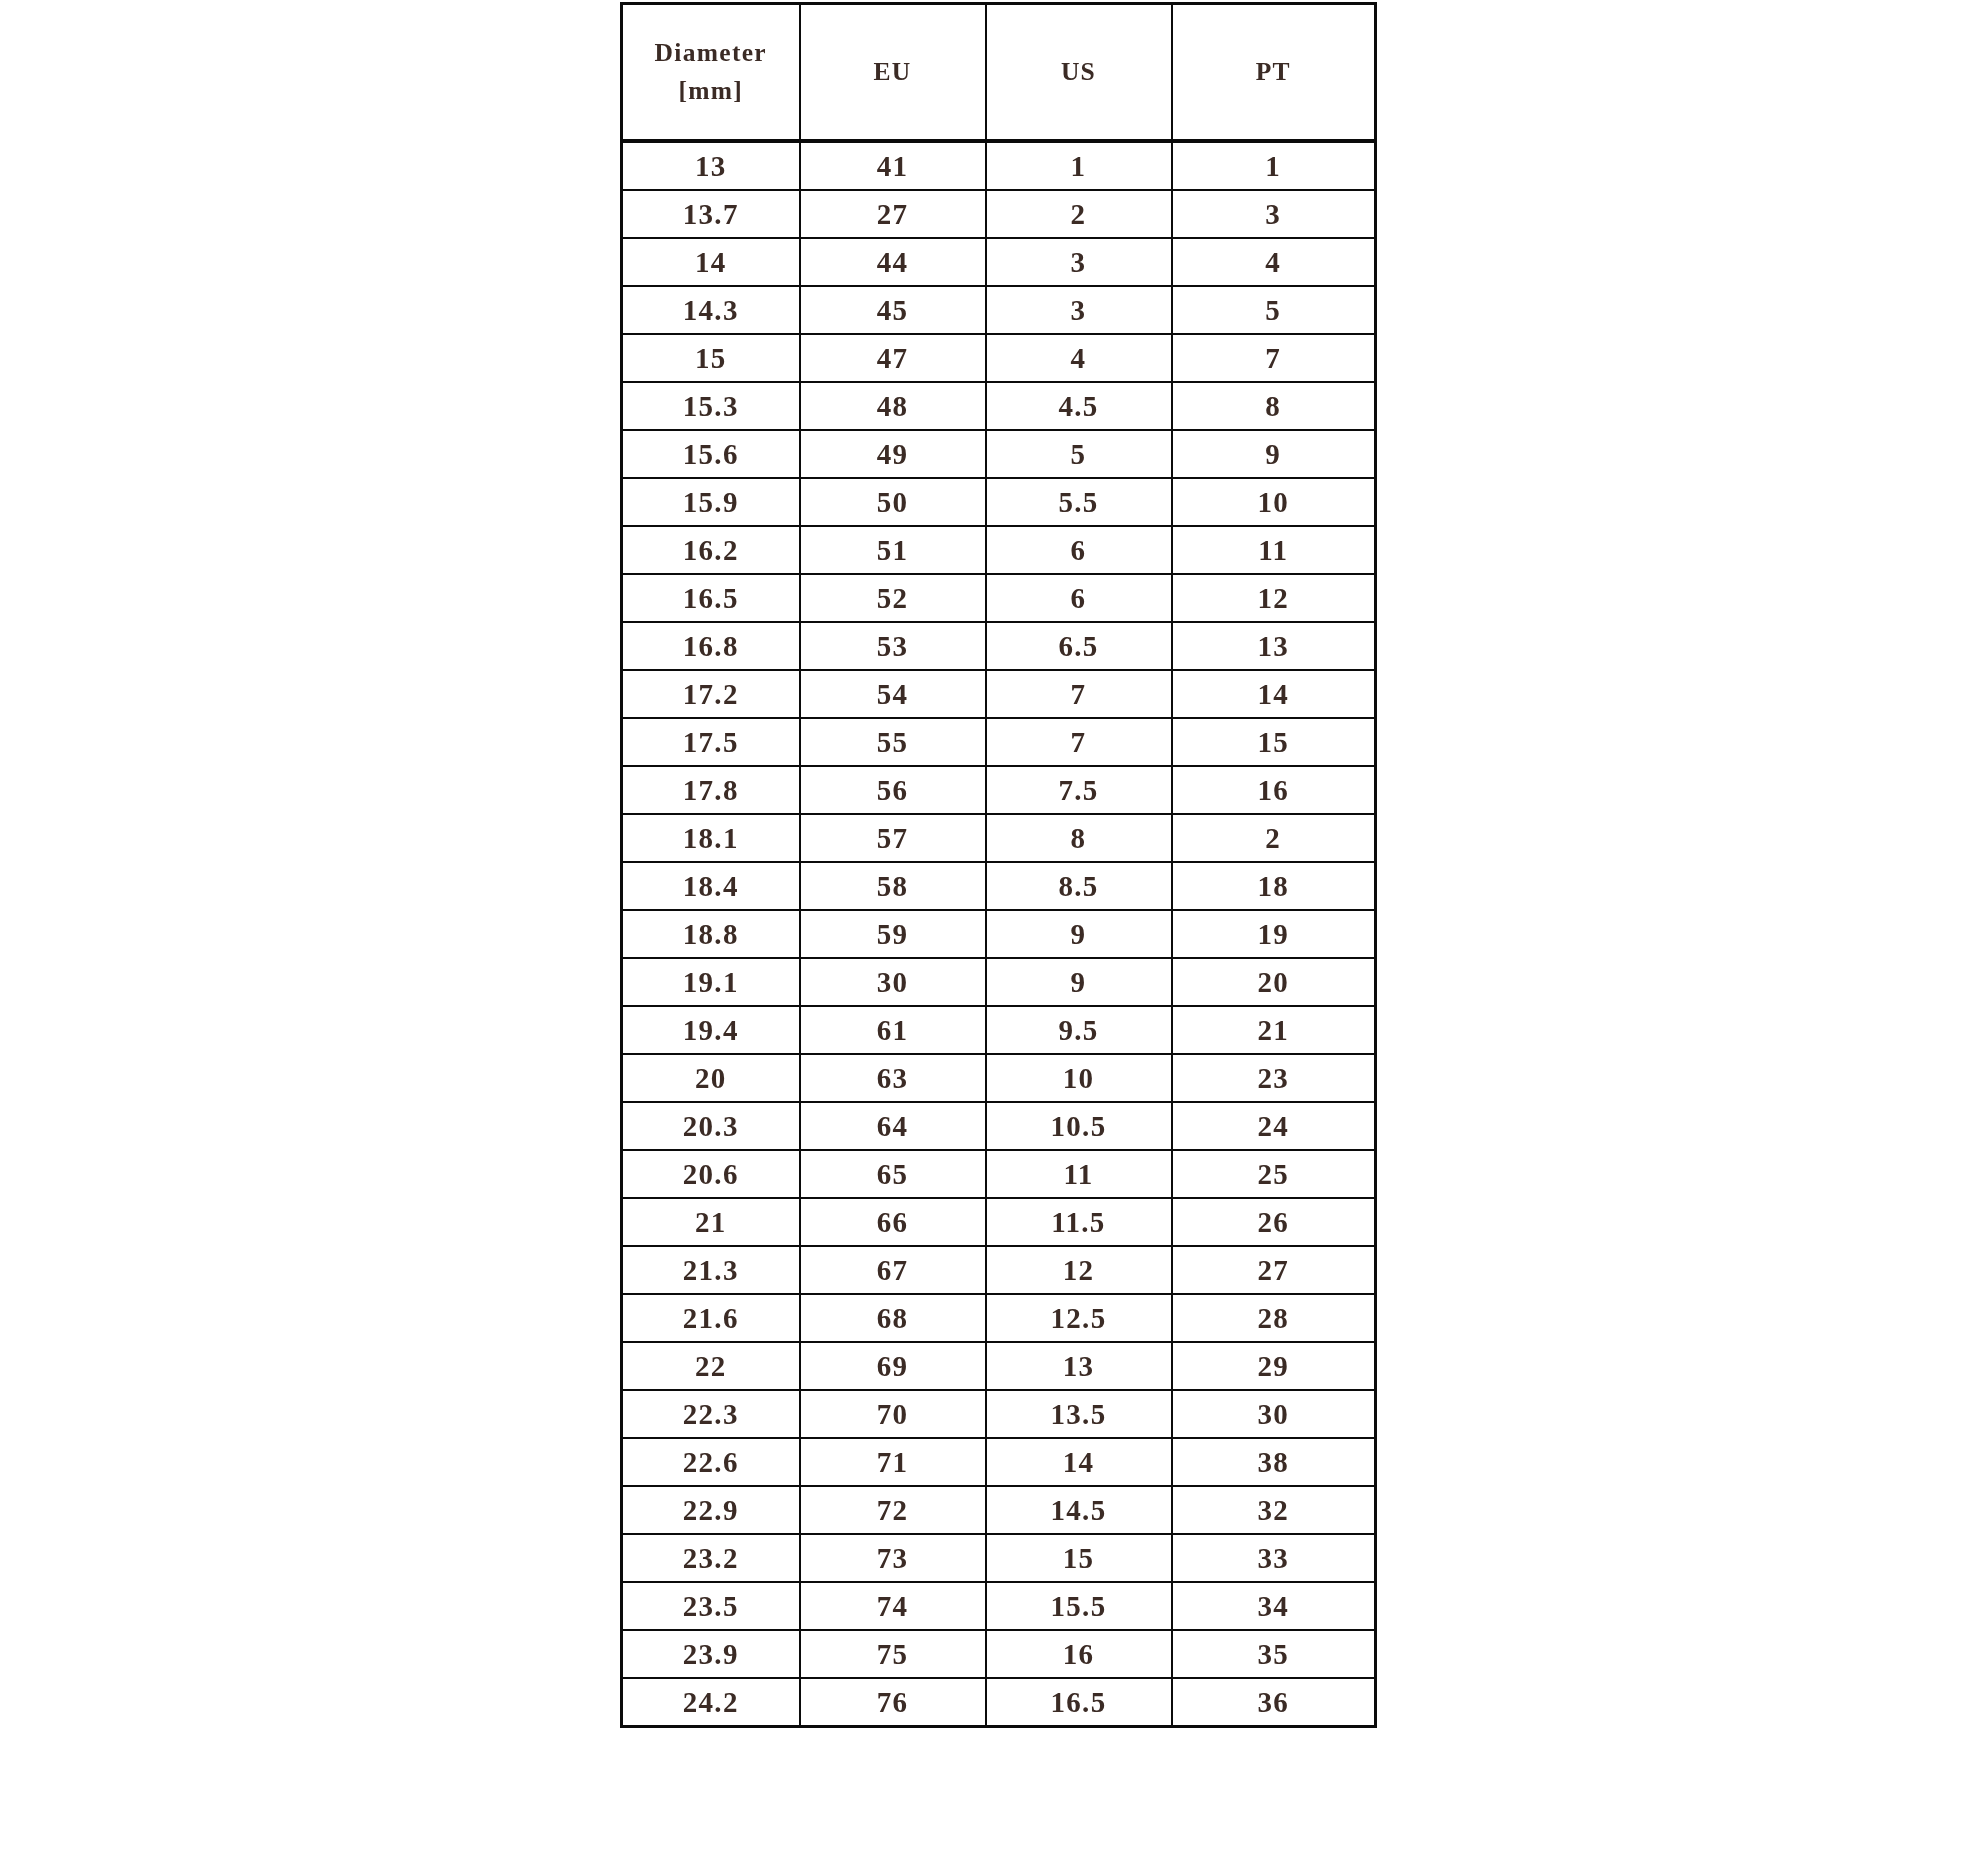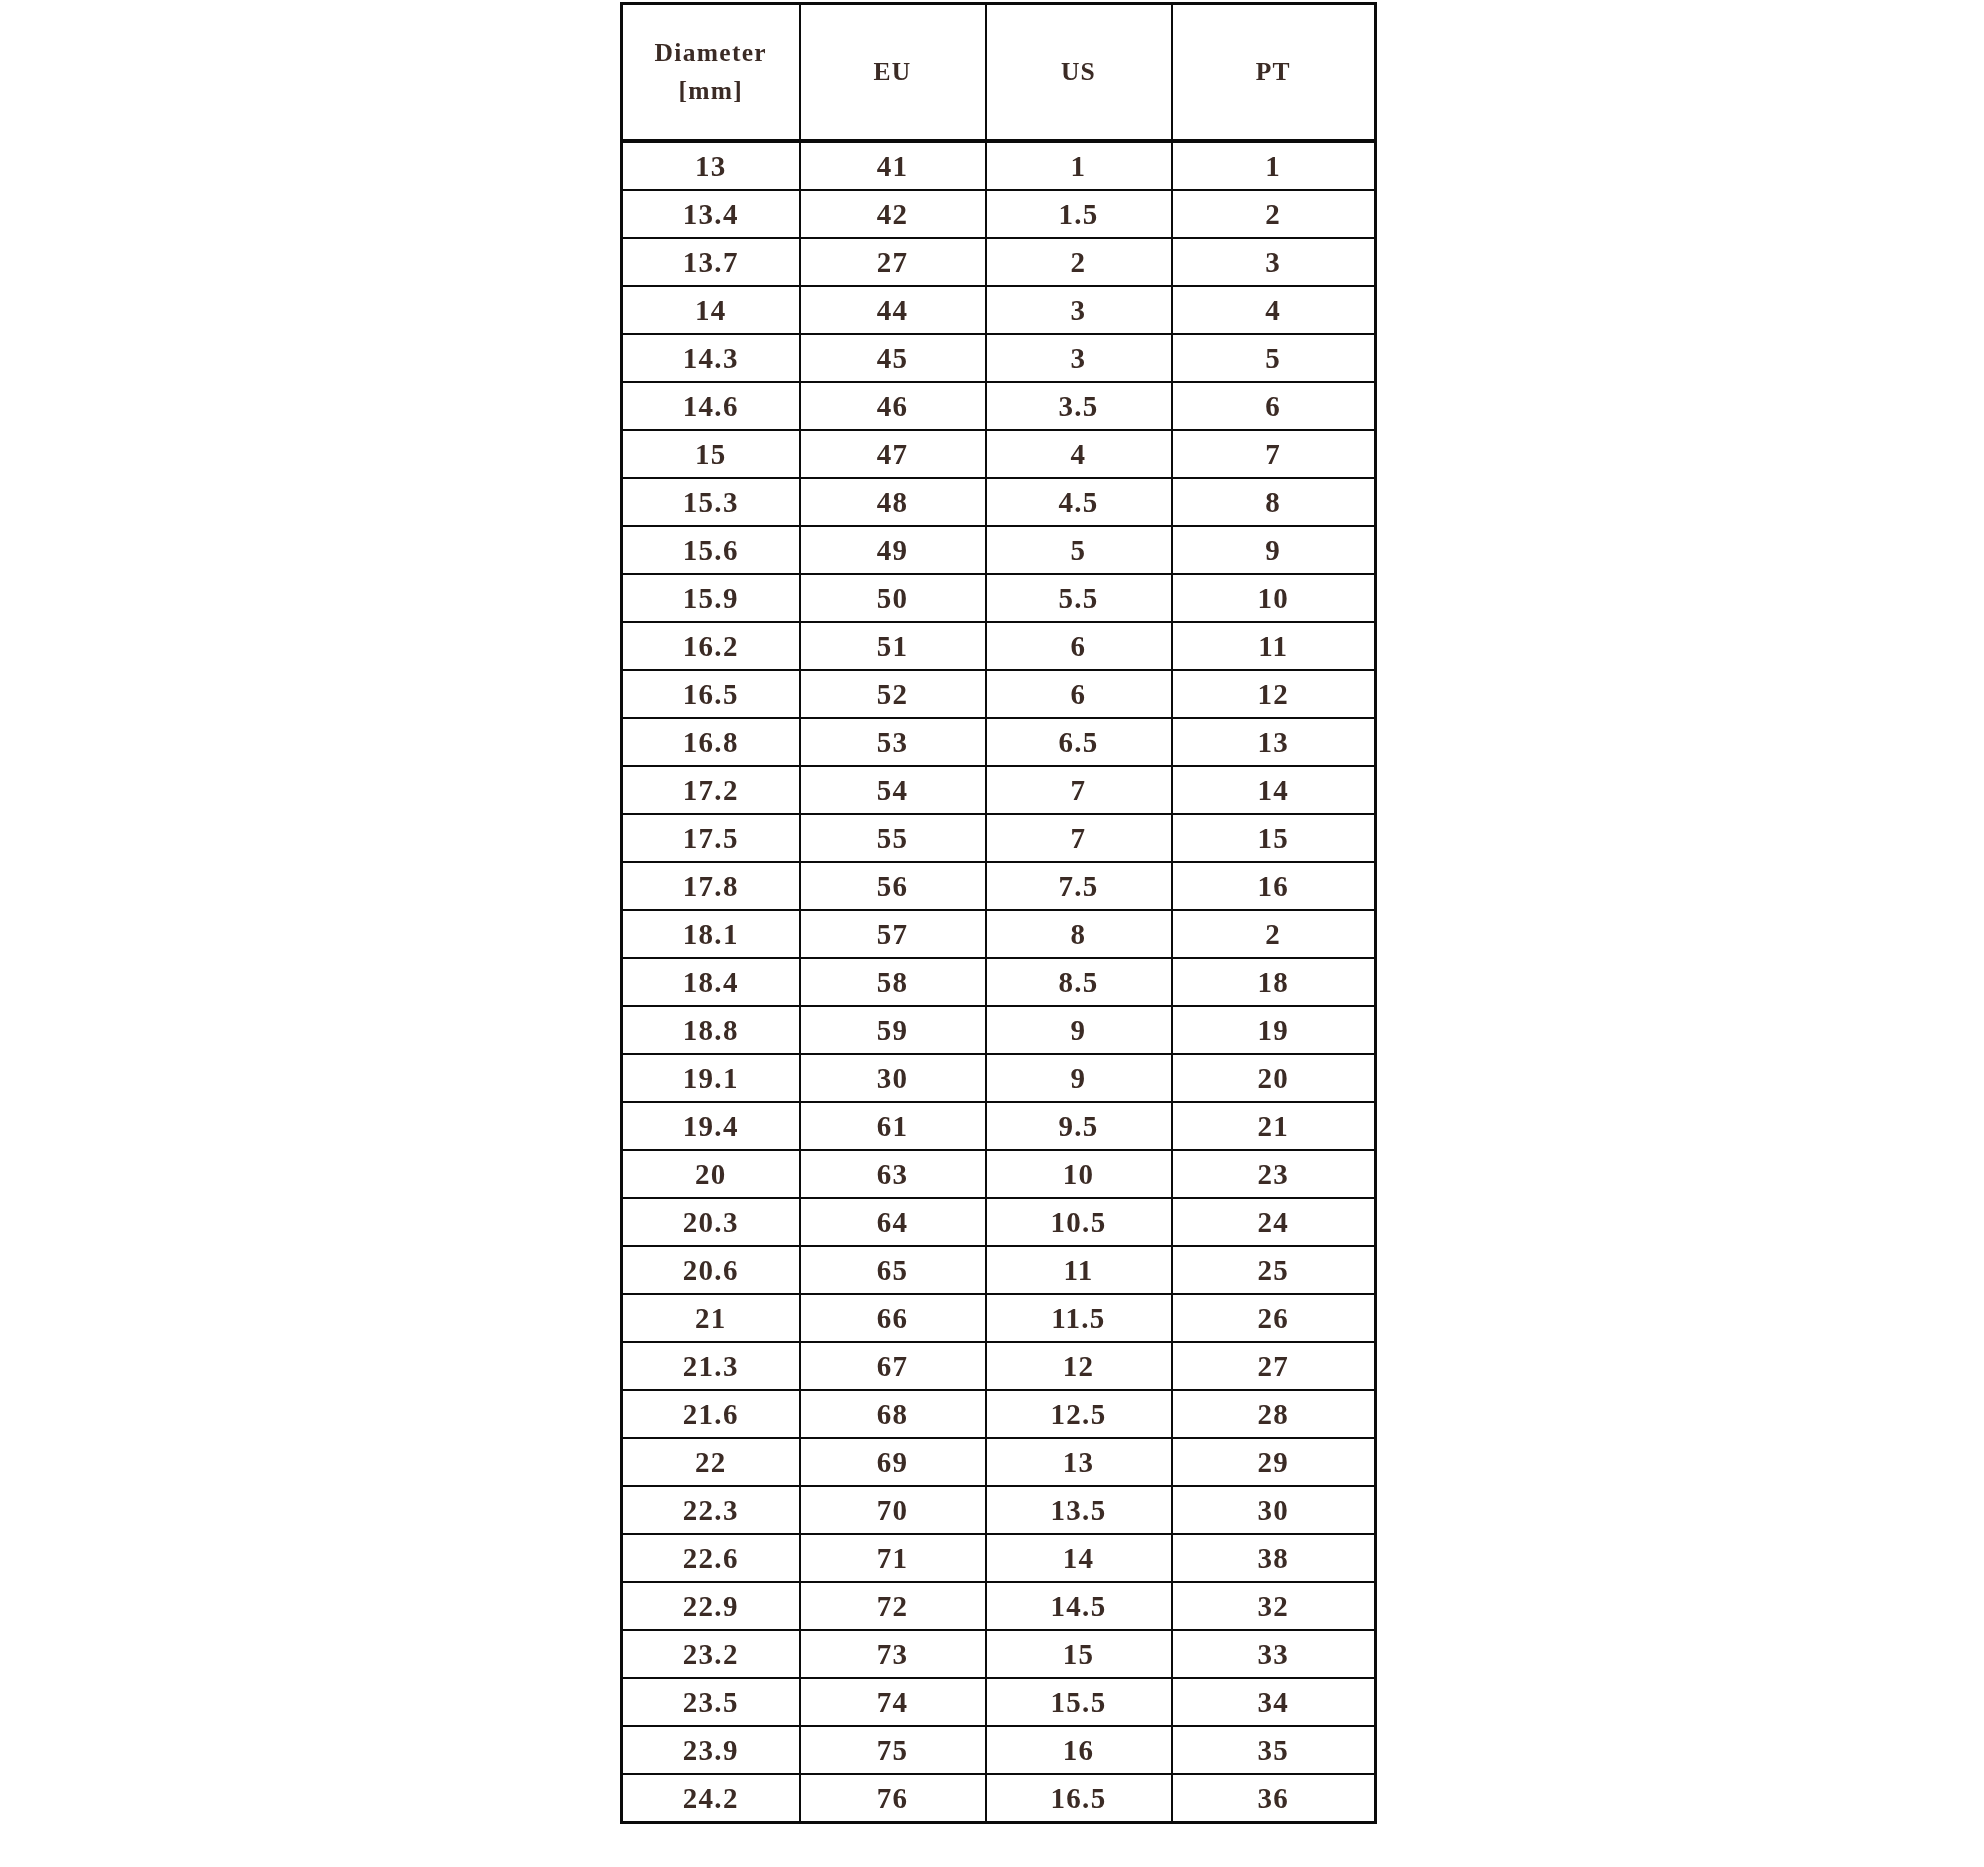--- a/index.html
+++ b/index.html
@@ -80,48 +80,36 @@
         </tr>
     </thead>
     <tbody id="table-body">
         <tr>
           <td>13</td>
           <td>41</td>
           <td>1</td>
           <td>1</td>
         </tr>
         <tr>
-          <td>13.4</td>
-          <td>42</td>
-          <td>1.5</td>
-          <td>2</td>
-        </tr>
-        <tr>
           <td>13.7</td>
           <td>27</td>
           <td>2</td>
           <td>3</td>
         </tr>
         <tr>
           <td>14</td>
           <td>44</td>
           <td>3</td>
           <td>4</td>
         </tr>
         <tr>
           <td>14.3</td>
           <td>45</td>
           <td>3</td>
           <td>5</td>
-        </tr>
-        <tr>
-          <td>14.6</td>
-          <td>46</td>
-          <td>3.5</td>
-          <td>6</td>
         </tr>
         <tr>
           <td>15</td>
           <td>47</td>
           <td>4</td>
           <td>7</td>
         </tr>
         <tr>
           <td>15.3</td>
           <td>48</td>

